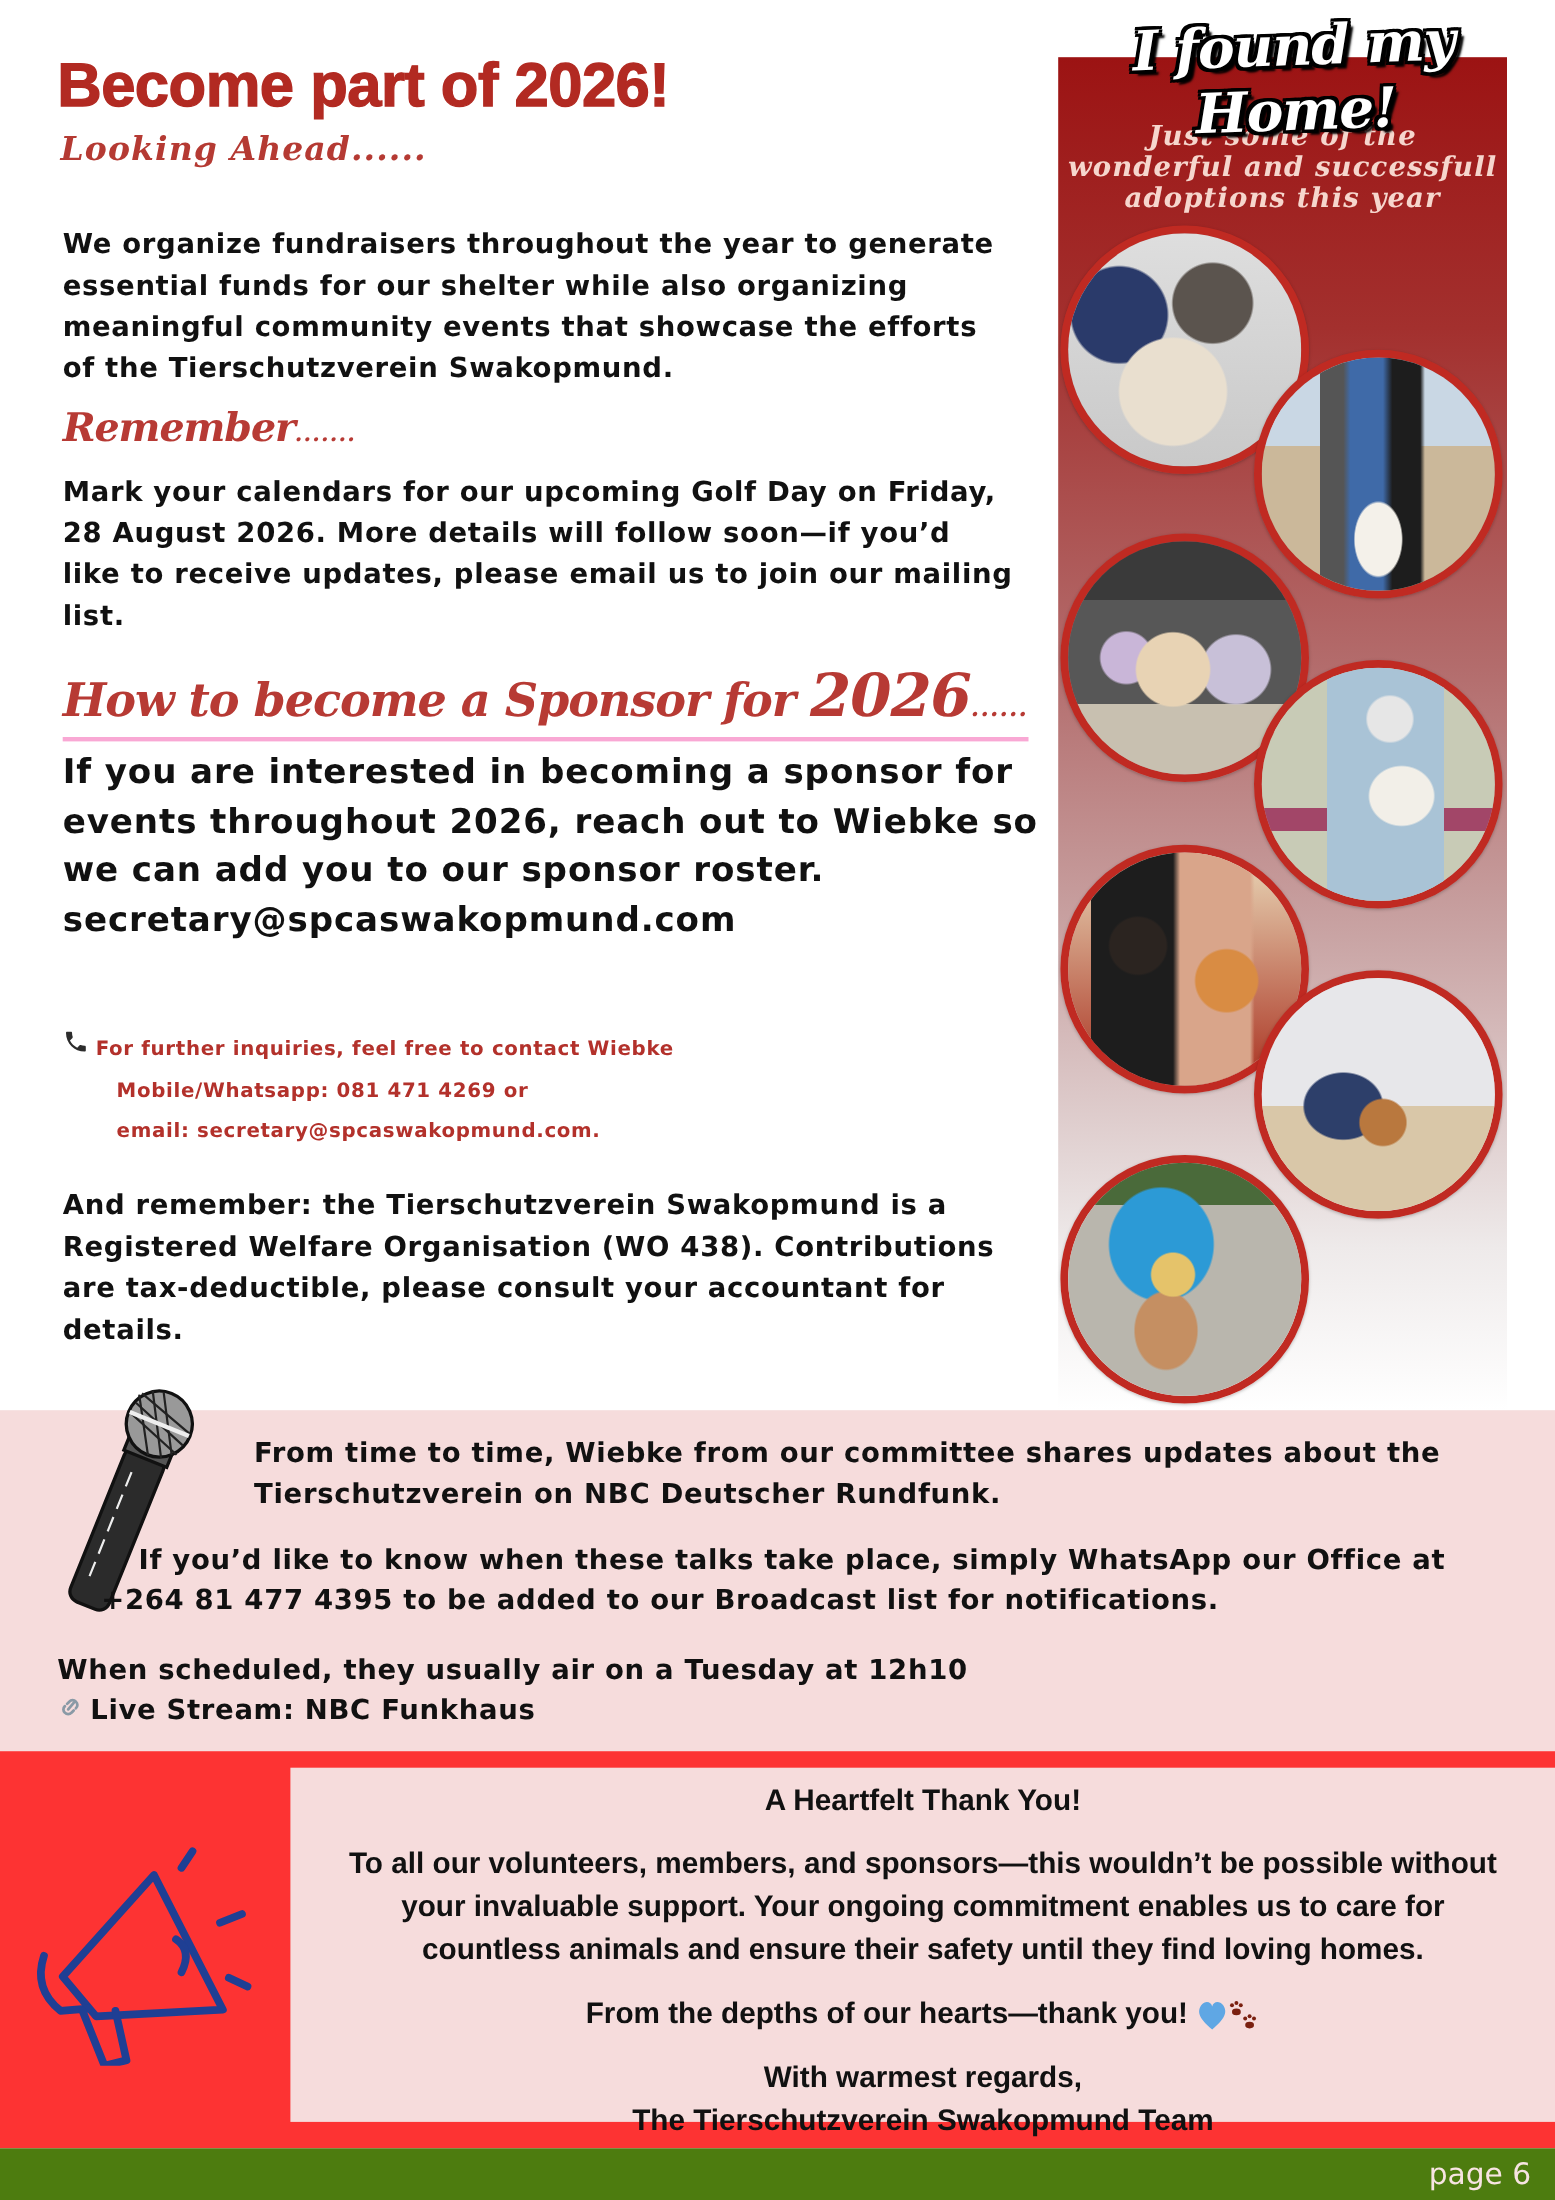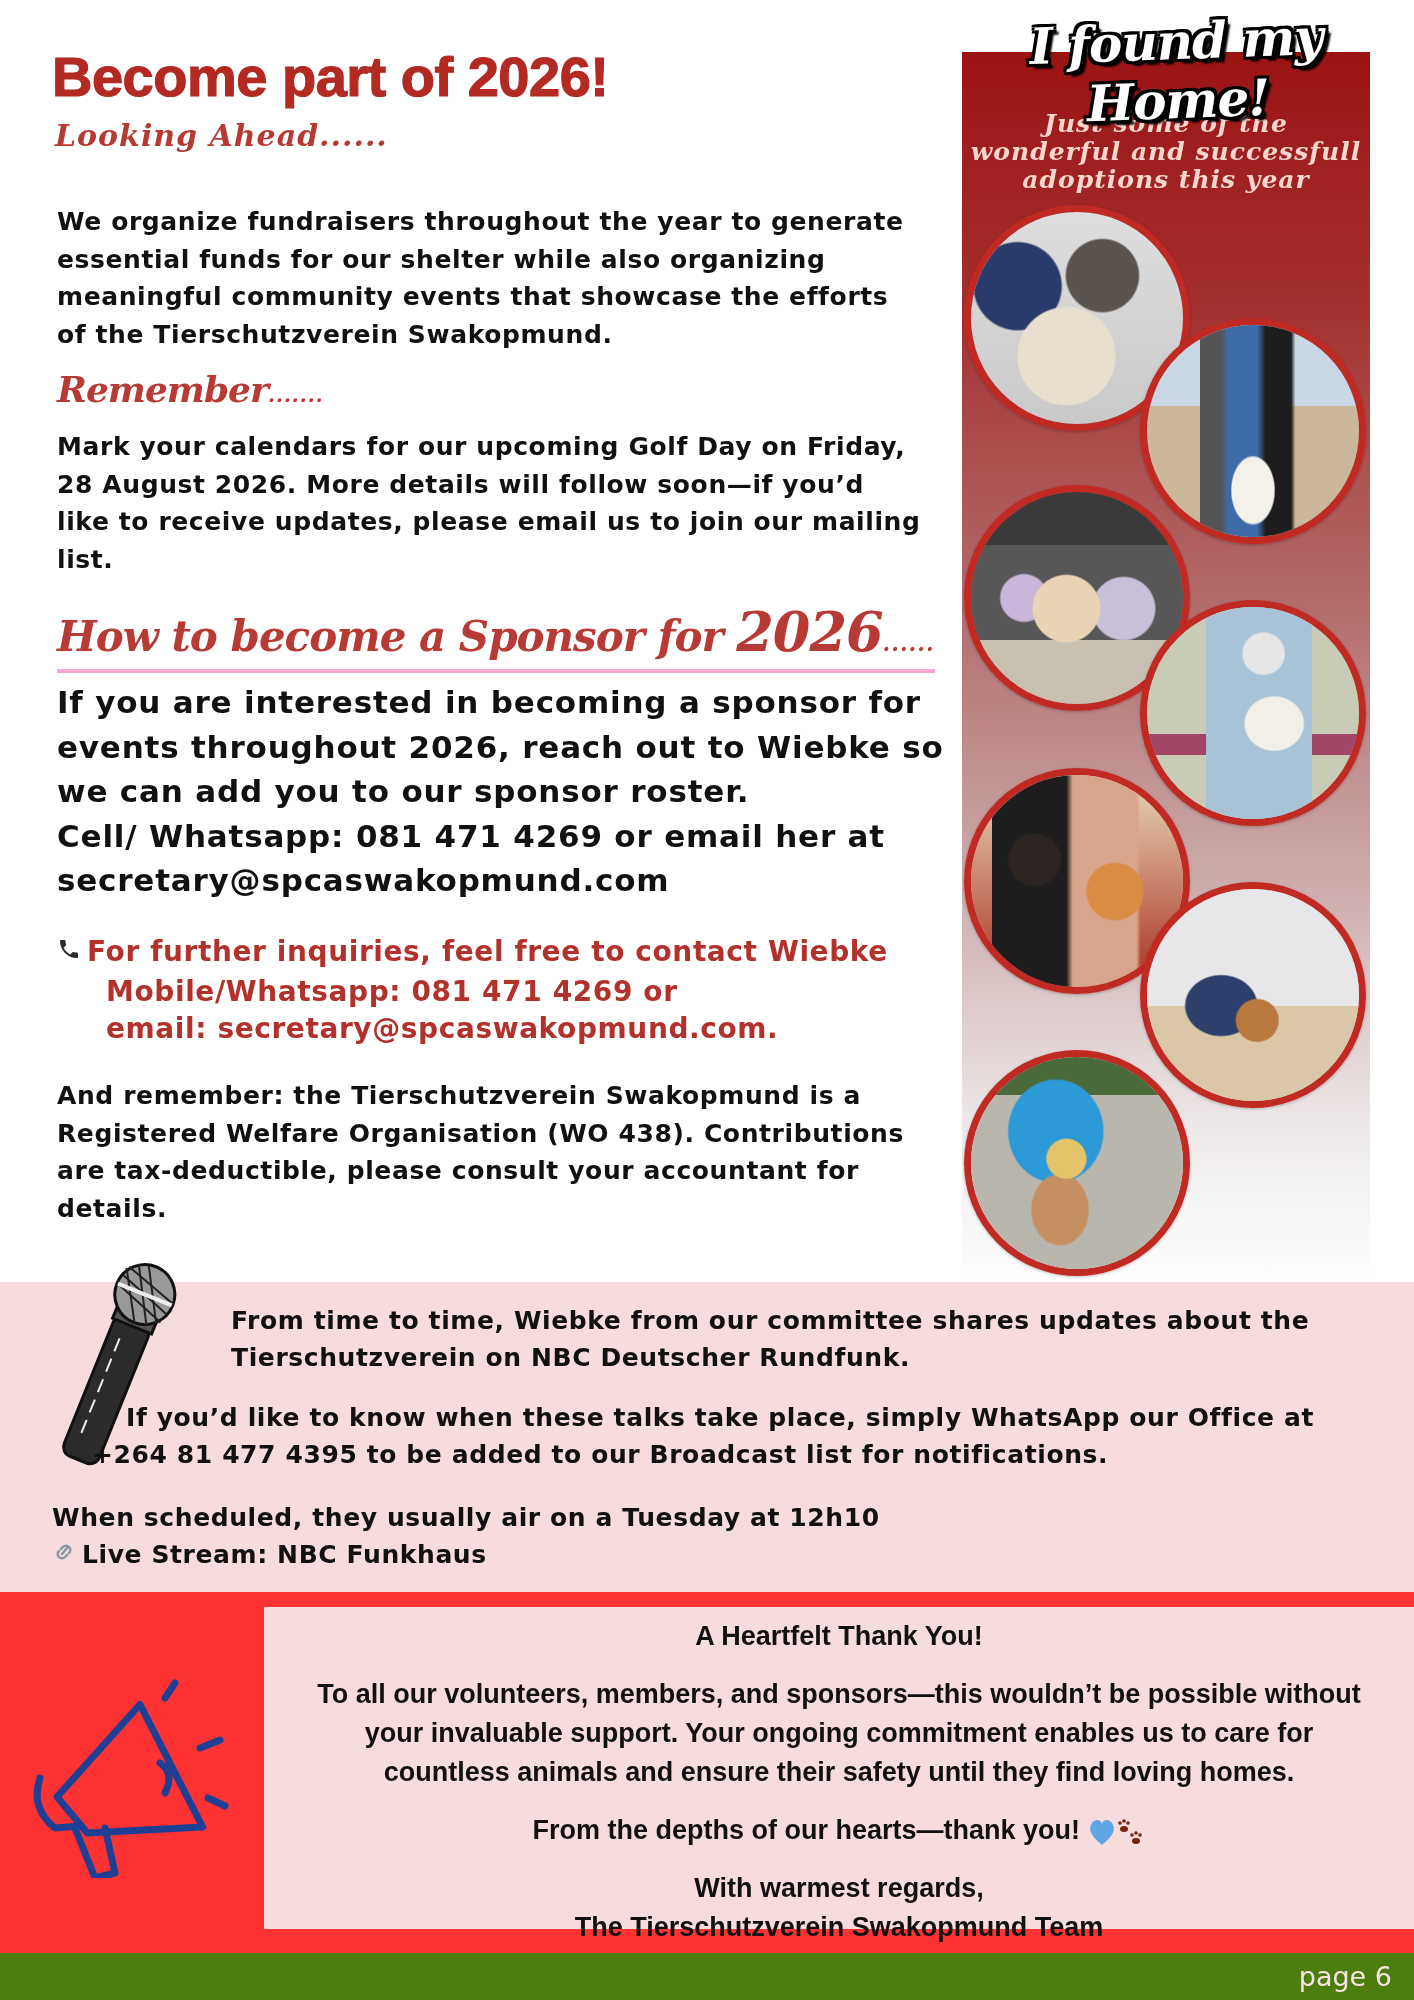--- a/index.html
+++ b/index.html
@@ -32,21 +32,21 @@
   .sponsor-head { top: 606px; font-size: 42px; letter-spacing: -1px; border-bottom: 4px solid #f9a8d4; padding-bottom: 0; line-height: 52px; }
   .sponsor-head .big { font-size: 54px; }
   .sponsor-head .dots { font-size: 22px; letter-spacing: 1px; }
 
   .sponsor-para {
     position: absolute; left: 57px; top: 680px; width: 900px;
     font-weight: bold; font-size: 31px; line-height: 44.5px; color: #111; letter-spacing: 0.8px;
   }
   .contact {
     position: absolute; left: 57px; top: 933px; width: 900px;
-    font-weight: bold; font-size: 28px; line-height: 37.5px; color: #b3312b; letter-spacing: 0.6px;
+    font-weight: bold; font-size: 18px; line-height: 37.5px; color: #b3312b; letter-spacing: 0.6px;
   }
   .contact .indent { display: block; padding-left: 49px; }
   .phone-icon { display: inline-block; width: 30px; color: #333; font-size: 24px; }
 
   
   .gallery {
     position: absolute; left: 962px; top: 52px; width: 408px; height: 1230px;
     background: linear-gradient(to bottom, #9c1313 0%, #a3302e 20%, #b36c6c 45%, #c9a4a4 65%, #eeeaea 88%, #ffffff 100%);
   }
   .gallery-title {
@@ -119,21 +119,20 @@
 </div>
 
 <div class="script-head sponsor-head">
   <span>How to become a Sponsor for</span>
   <span class="big">2026</span><span class="dots">......</span>
 </div>
 <div class="sponsor-para">
   <div>If you are interested in becoming a sponsor for</div>
   <div>events throughout 2026, reach out to Wiebke so</div>
   <div>we can add you to our sponsor roster.</div>
-  <div>Cell/ Whatsapp:  081 471 4269 or email her at</div>
   <div>secretary@spcaswakopmund.com</div>
 </div>
 
 <div class="contact">
   <div>
     <span class="phone-icon">
       <svg width="24" height="24" viewBox="0 0 24 24">
           <path d="M6.6 10.8c1.4 2.8 3.8 5.1 6.6 6.6l2.2-2.2c.3-.3.7-.4 1-.2 1.1.4 2.3.6 3.6.6.6 0 1 .4 1 1V20c0 .6-.4 1-1 1C10.6 21 3 13.4 3 4c0-.6.4-1 1-1h3.5c.6 0 1 .4 1 1 0 1.3.2 2.5.6 3.6.1.3 0 .7-.2 1L6.6 10.8z" fill="#2c2c2c"></path>
         </svg>
     </span><span>For further inquiries, feel free to contact Wiebke</span>

